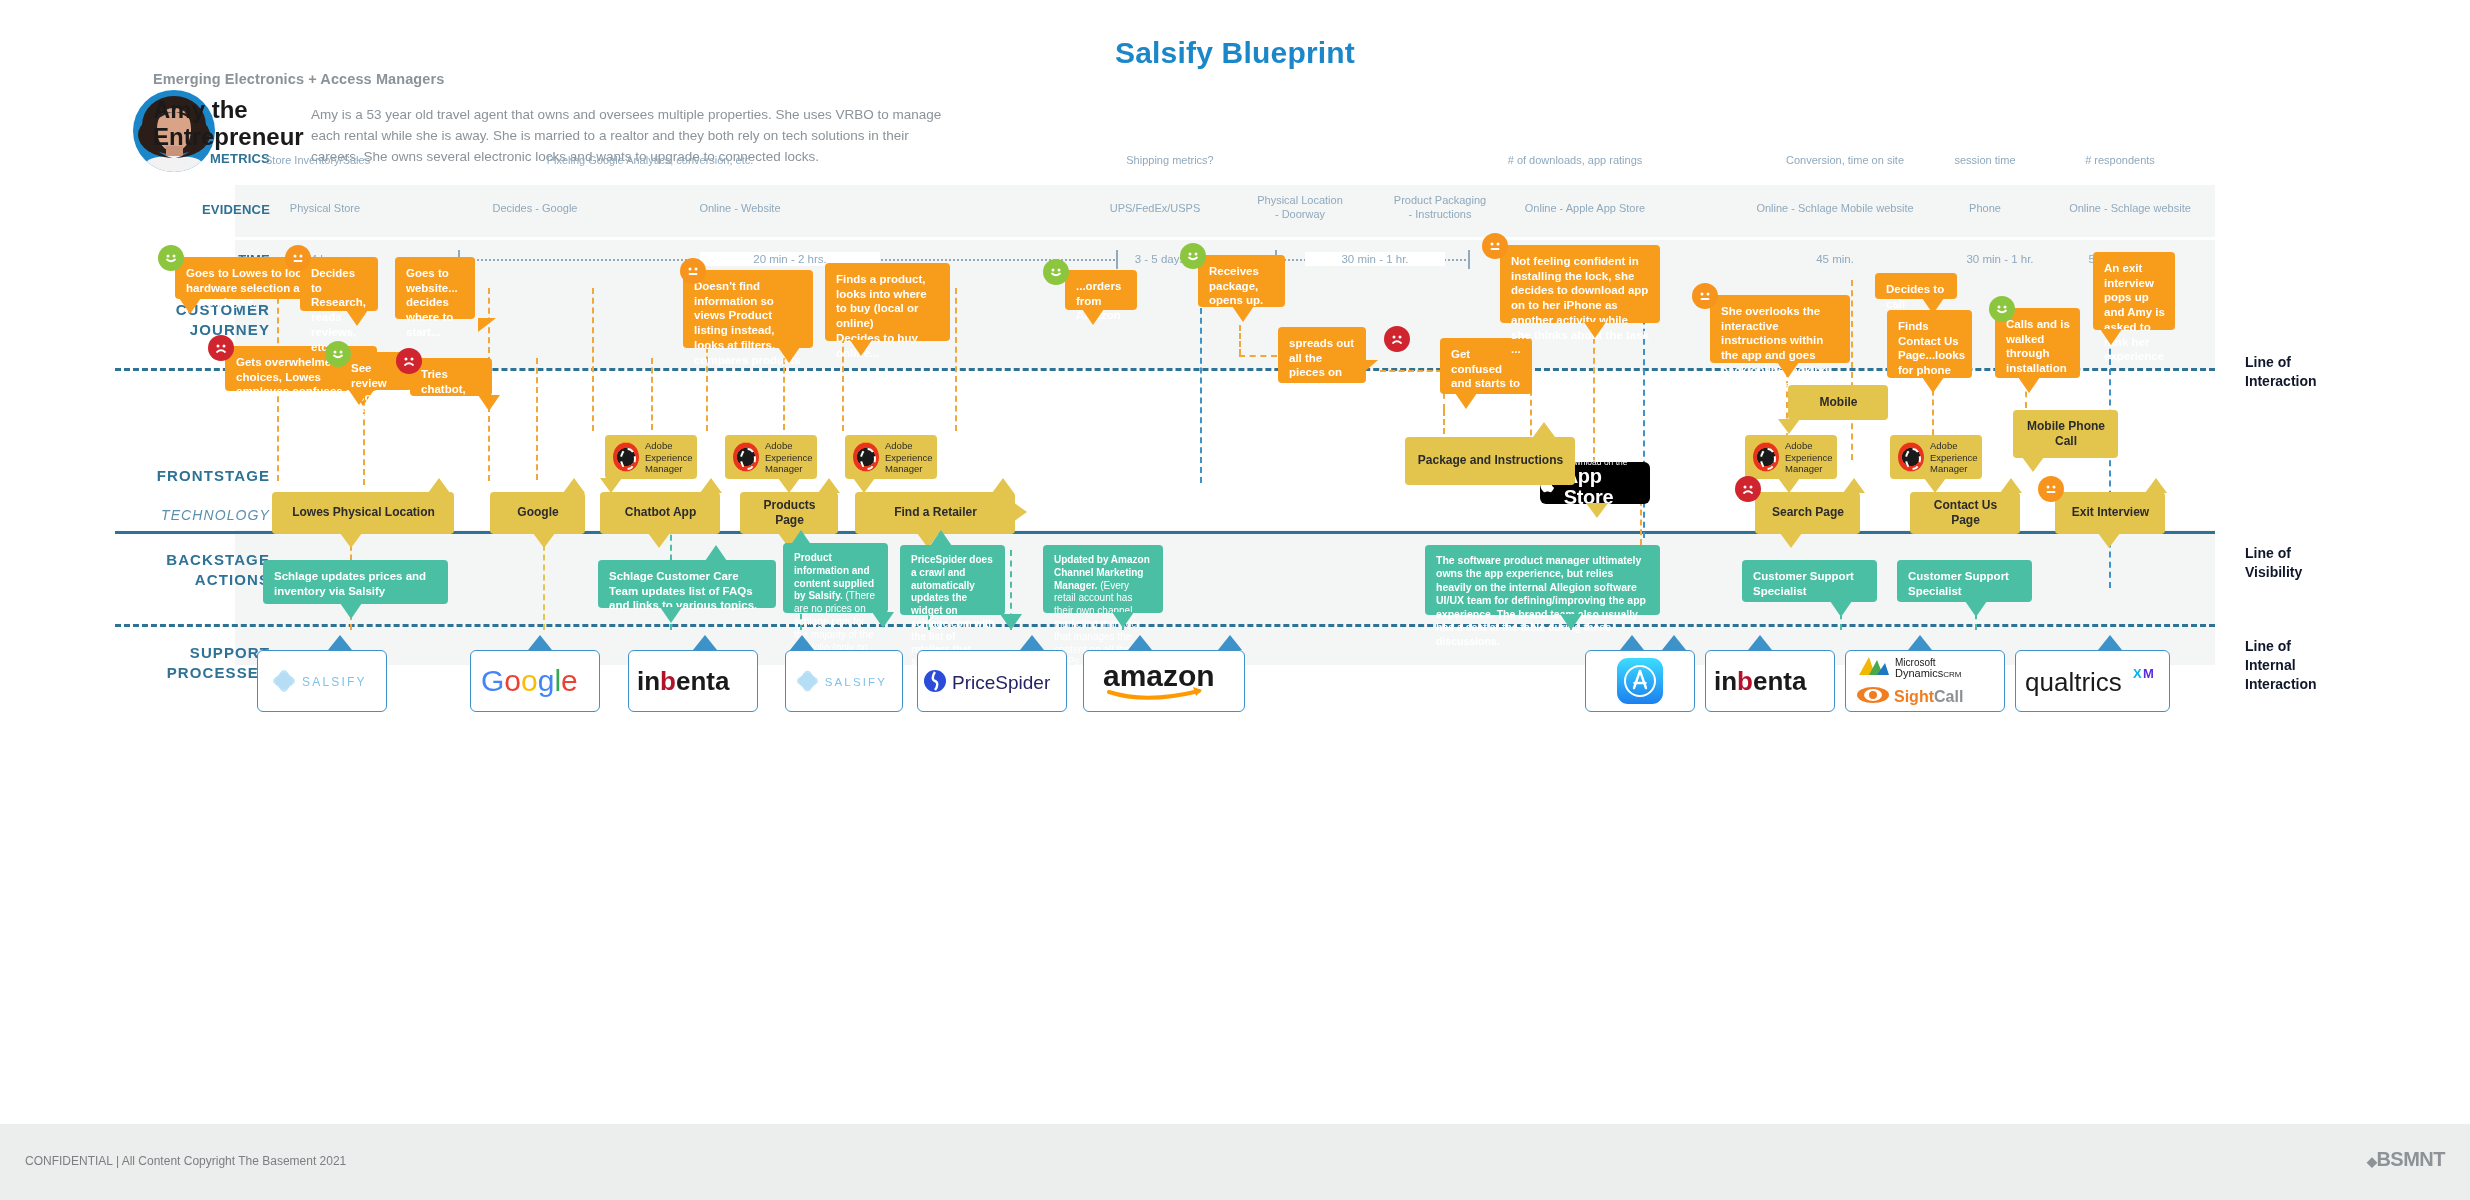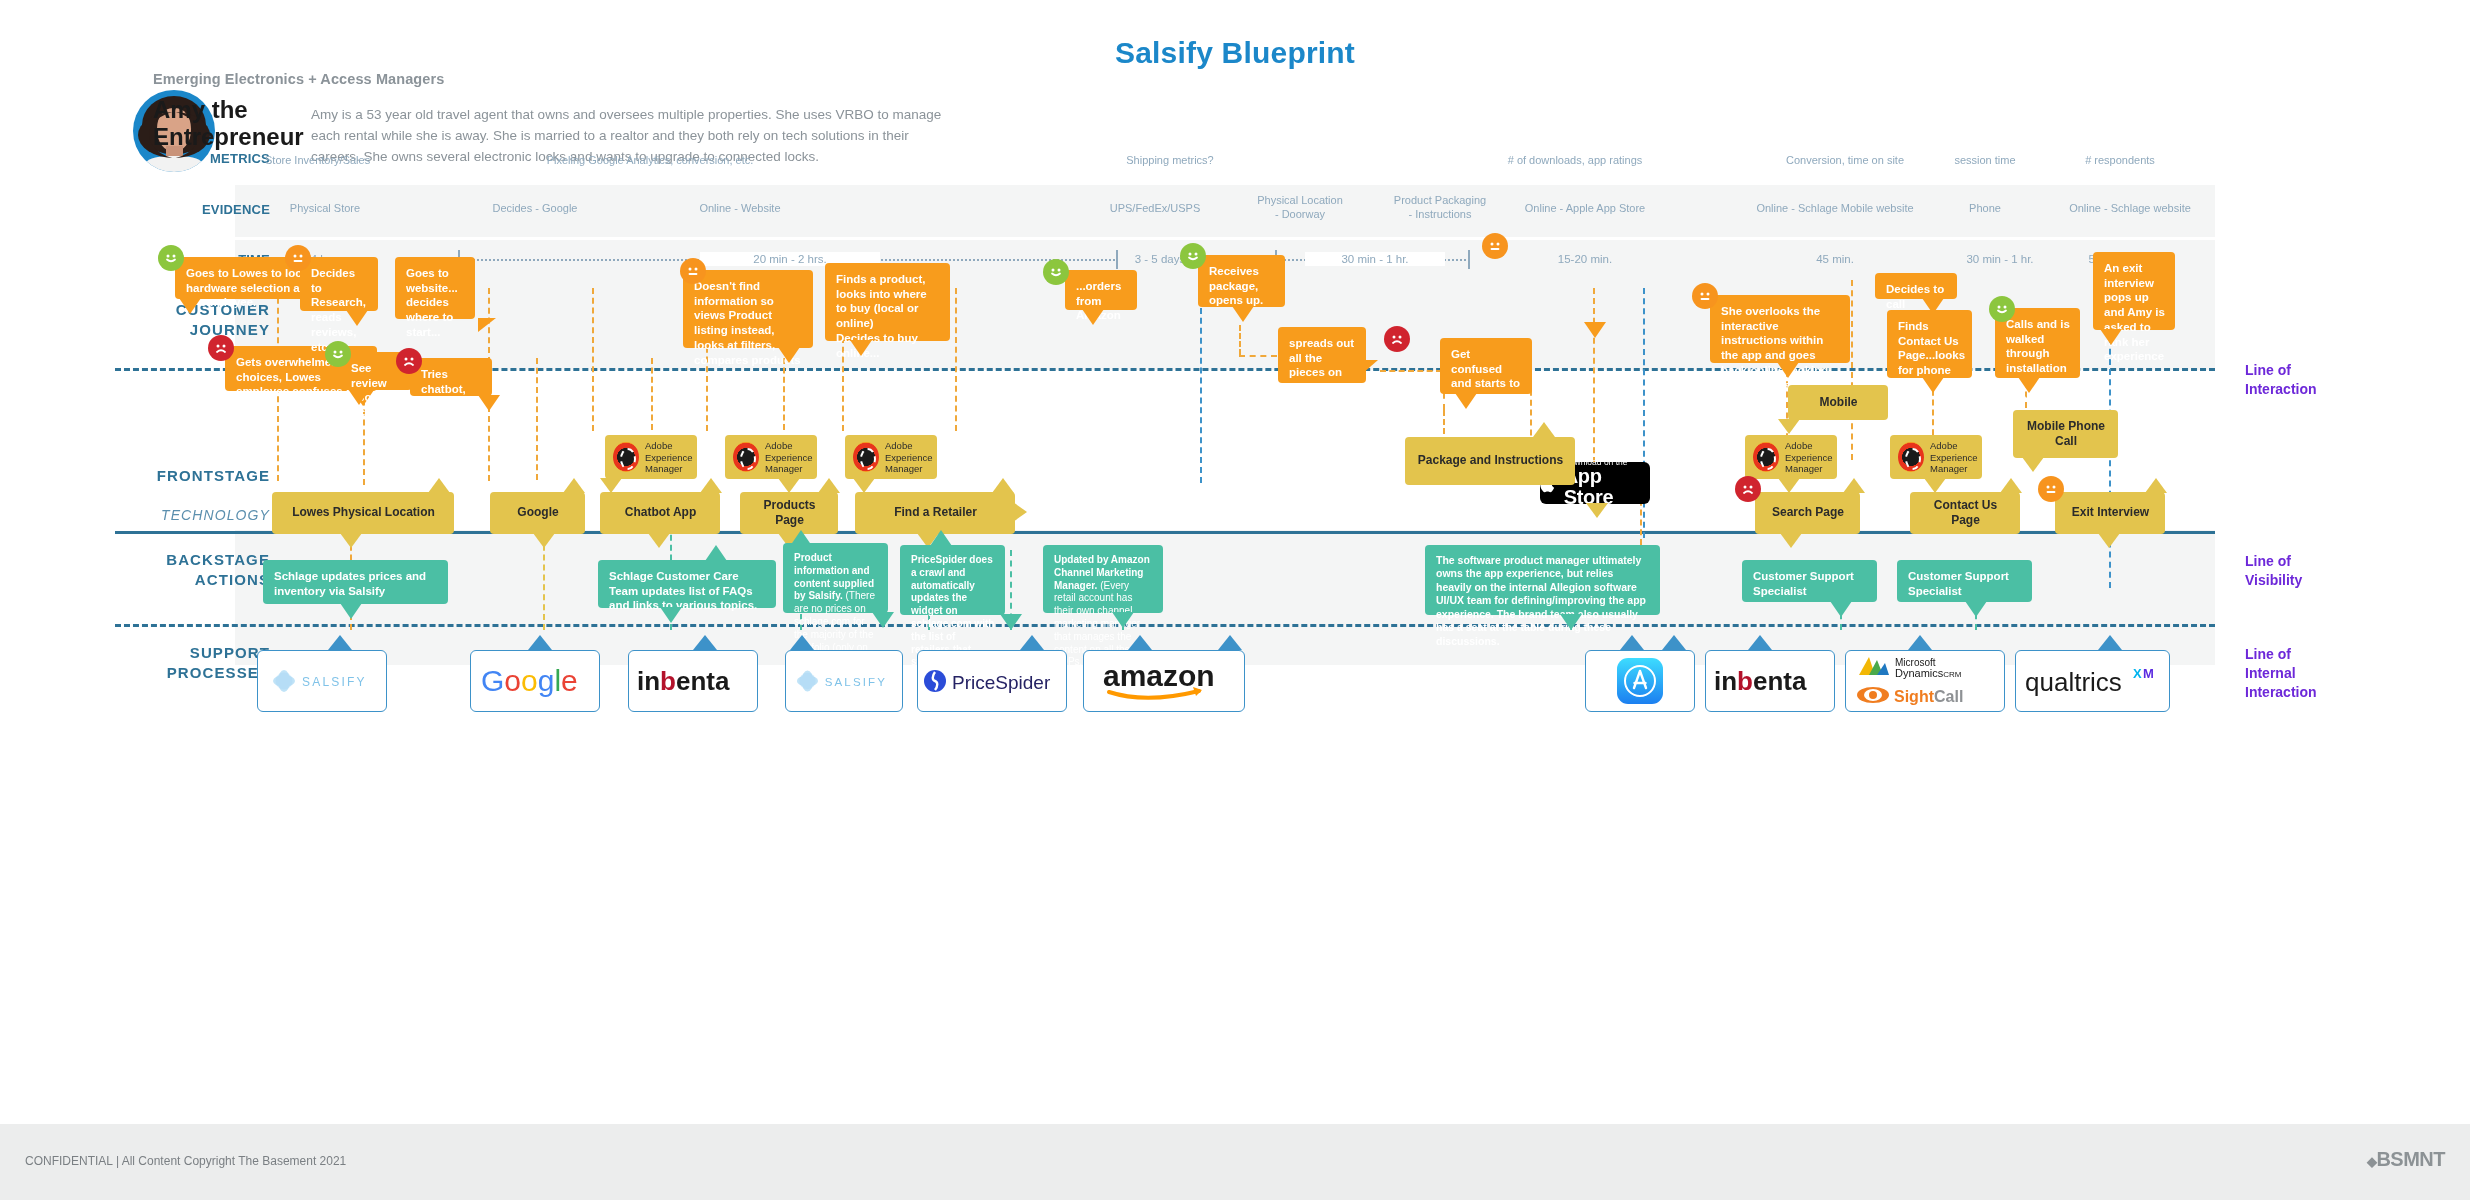--- a/index.html
+++ b/index.html
@@ -77,21 +77,21 @@
     position:absolute; height:1px;
     border-top:2px dotted #8fa9bd;
   }
   .tick { position:absolute; width:2px; background:#8fa9bd; }
   
   .hline { position:absolute; left:115px; width:2100px; }
   .dash-blue { border-top:3px dashed #2e7296; }
   .solid-blue { border-top:3px solid #2e7296; }
   .linelabel {
     position:absolute; left:2245px;
-    font-weight:bold; color:#6d28d9; font-size:14px; line-height:1.35;margin-top:8px;
+    font-weight:bold; color:#0f172a; font-size:14px; line-height:1.35;
   }
   
   .note {
     position:absolute; color:#ffffff; font-weight:bold;
     font-size:11.5px; line-height:1.28; padding:9px 10px 9px 11px;
     border-radius:4px;
   }
   .note.orange { background:#f89c1c; }
   .note.teal { background:#4bbfa4; }
   .note.yellow {
@@ -385,20 +385,21 @@
   <div class="note orange" style="left:1440px; top:98px; width:92px; height:56px;">Get confused and starts to look at packing and instructions.</div>
   <div class="tail orange" style="left:1455px; top:153px;"></div>
   <div class="emo sad" style="left:1384px; top:86px;">
     <svg width="16" height="16" viewBox="0 0 16 16">
         <circle cx="5" cy="6" r="1.5" fill="#fff"></circle>
         <circle cx="11" cy="6" r="1.5" fill="#fff"></circle>
         <path d="M4 12 Q8 8.5 12 12" stroke="#fff" stroke-width="1.8" fill="none" stroke-linecap="round"></path>
       </svg>
   </div>
 
+  <div class="note orange" style="left:1500px; top:5px; width:160px; height:78px;">Not feeling confident in installing the lock, she decides to download app on to her iPhone as another activity while she thinks about the task ...</div>
   <div class="tail orange" style="left:1584px; top:82px;"></div>
   <div class="emo meh" style="left:1482px; top:-7px;">
     <svg width="16" height="16" viewBox="0 0 16 16">
         <circle cx="5" cy="6" r="1.5" fill="#fff"></circle>
         <circle cx="11" cy="6" r="1.5" fill="#fff"></circle>
         <path d="M4.5 11 H11.5" stroke="#fff" stroke-width="1.8" fill="none" stroke-linecap="round"></path>
       </svg>
   </div>
 
   <div class="note orange" style="left:1710px; top:55px; width:140px; height:68px;">She overlooks the interactive instructions within the app and goes back online looking for more answers.</div>

